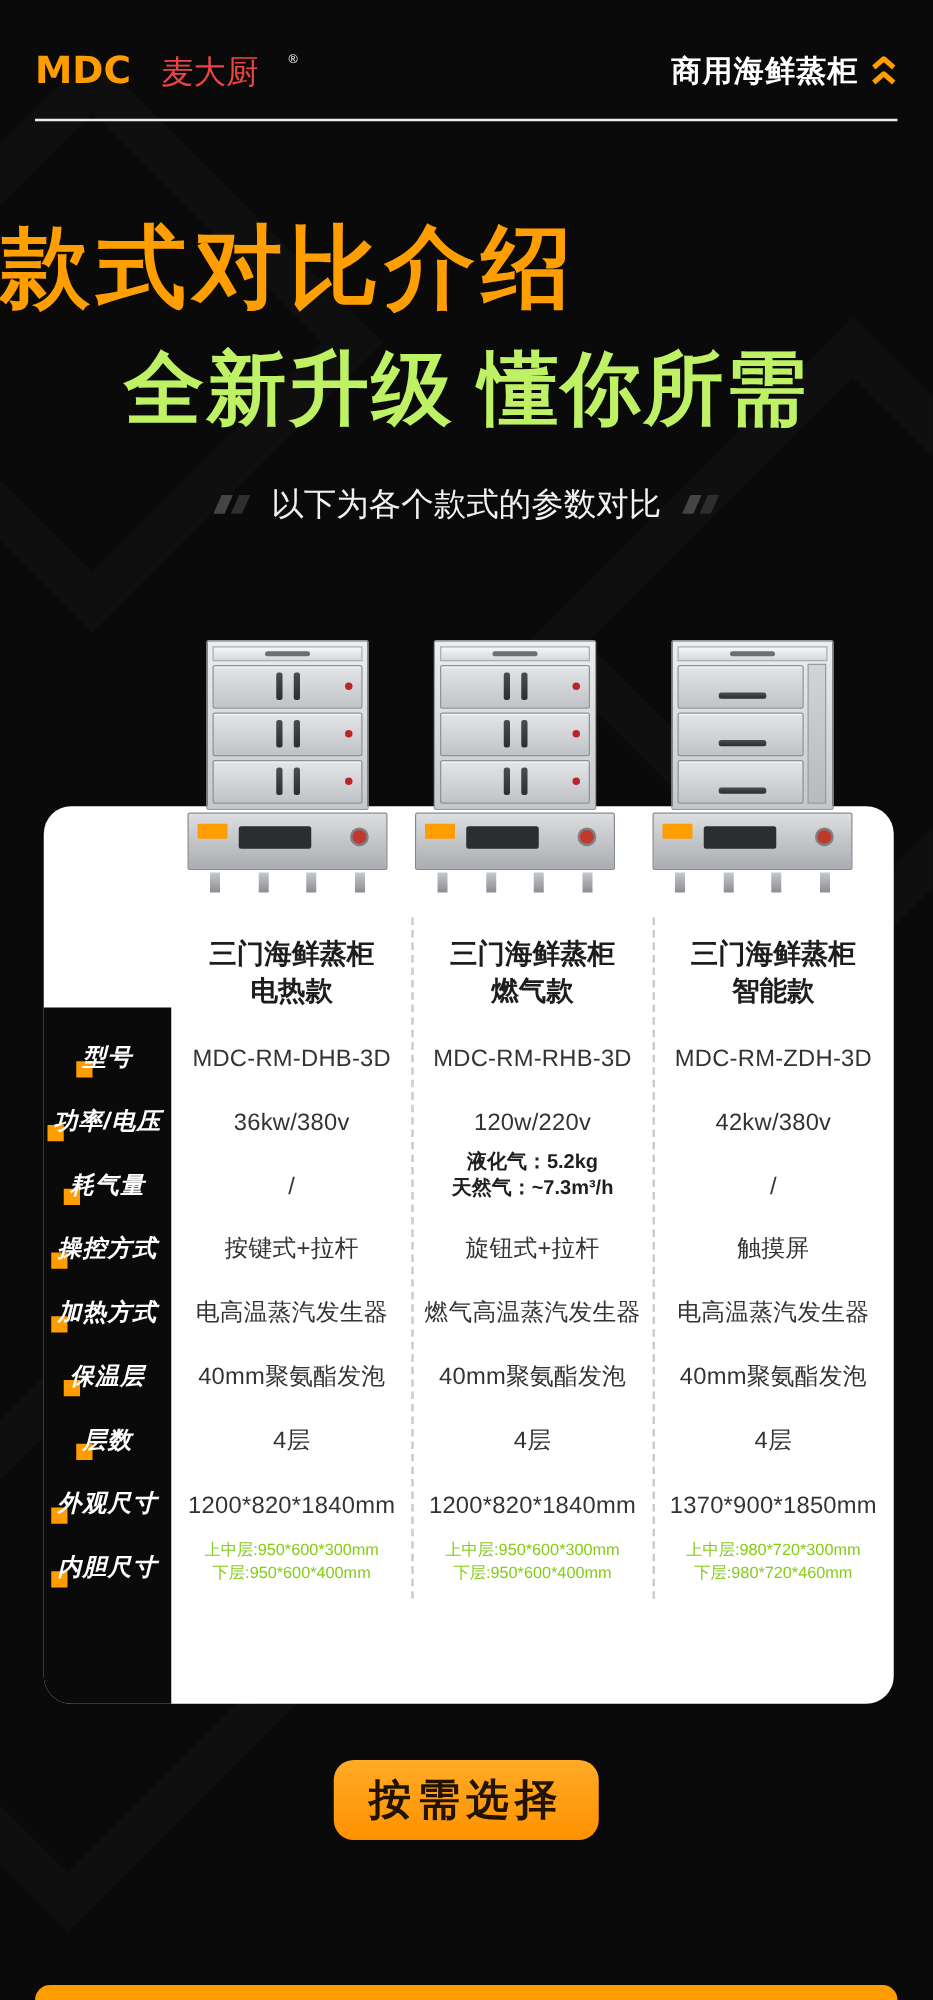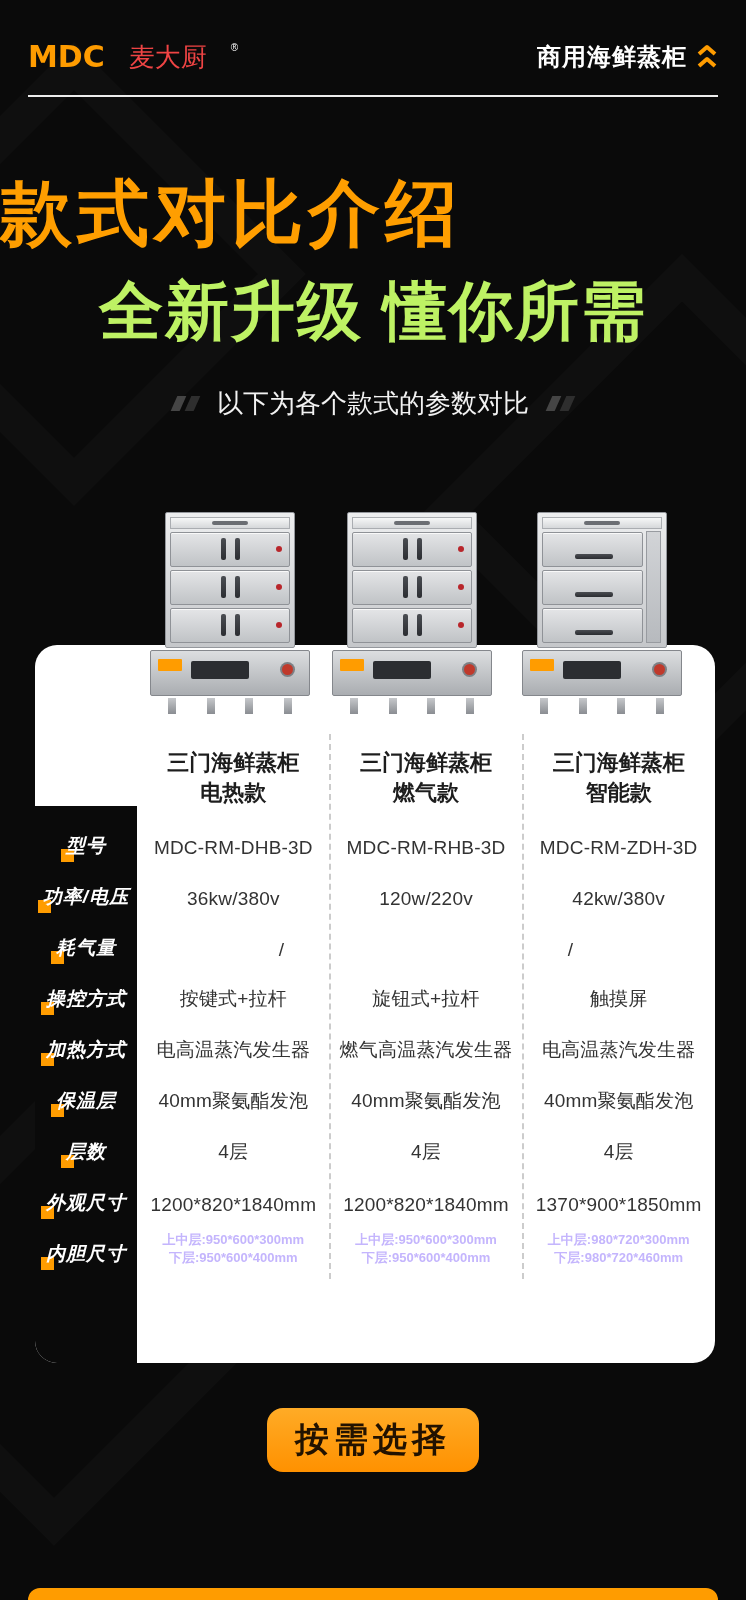--- a/index.html
+++ b/index.html
@@ -85,21 +85,21 @@
   .trow { display:flex; align-items:flex-end; height:51px; }
   .trow.header-row { height:84px; }
   .tlabel { width:102px; display:flex; justify-content:center; align-items:center;font-style:italic; }
   .tlabel span { position:relative; z-index:0; color:#ffffff; font-size:19px; font-weight:700; letter-spacing:1px; white-space:nowrap; }
   .tlabel span::after { content:""; position:absolute; left:-5px; bottom:-3px; width:13px; height:13px;
                         background:#ff9c00; z-index:-1; }
   .tcell { flex:1; text-align:center; color:#2e2e2e; }
   .hdr-cell span { display:block; font-size:22px; font-weight:800; color:#1d1d1d; line-height:30px; }
   .cell-std { font-size:19px; font-weight:500; color:#333333; letter-spacing:0.2px; }
   .cell-gas span { display:block; font-size:16px; font-weight:700; color:#1f1f1f; line-height:21px; }
-  .cell-inner span { display:block; font-size:13px; font-weight:700; color:#c4b5fd; line-height:18px; }
+  .cell-inner span { display:block; font-size:13px; font-weight:400; color:#84cc16; line-height:18px; }
 
   
   .cta { position:absolute; left:50%; transform:translateX(-50%); top:1408px;
          width:212px; height:64px; border-radius:16px;
          background:linear-gradient(180deg,#ffab26,#ff9100);
          display:flex; align-items:center; justify-content:center;
          font-size:34px; font-weight:800; color:#221200; letter-spacing:5px; cursor:pointer; }
 
   
   .bottom-bar { position:absolute; left:28px; right:28px; bottom:0; height:12px;
@@ -275,20 +275,24 @@
     <div class="tcell cell-std">36kw/380v</div>
     <div class="tcell cell-std">120w/220v</div>
     <div class="tcell cell-std">42kw/380v</div>
   </div>
 
   <div class="trow">
     <div class="tlabel">
         <span>耗气量</span>
       </div>
     <div class="tcell cell-std">/</div>
+    <div class="tcell cell-gas">
+      <span>液化气：5.2kg</span>
+      <span>天然气：~7.3m³/h</span>
+    </div>
     <div class="tcell cell-std">/</div>
   </div>
 
   <div class="trow">
     <div class="tlabel">
         <span>操控方式</span>
       </div>
     <div class="tcell cell-std">按键式+拉杆</div>
     <div class="tcell cell-std">旋钮式+拉杆</div>
     <div class="tcell cell-std">触摸屏</div>

